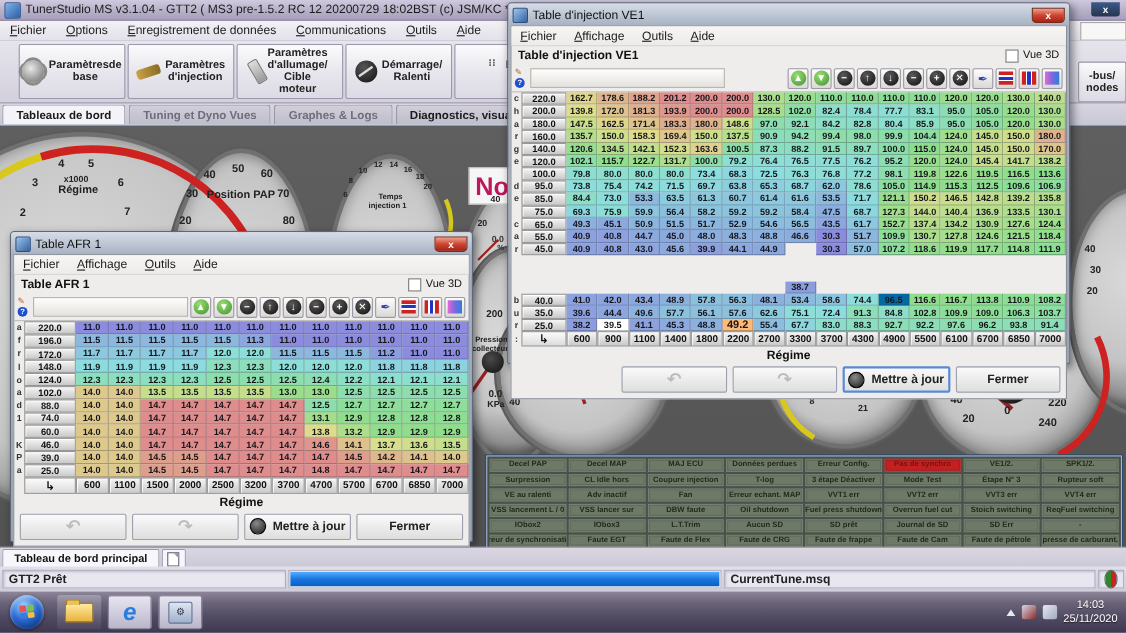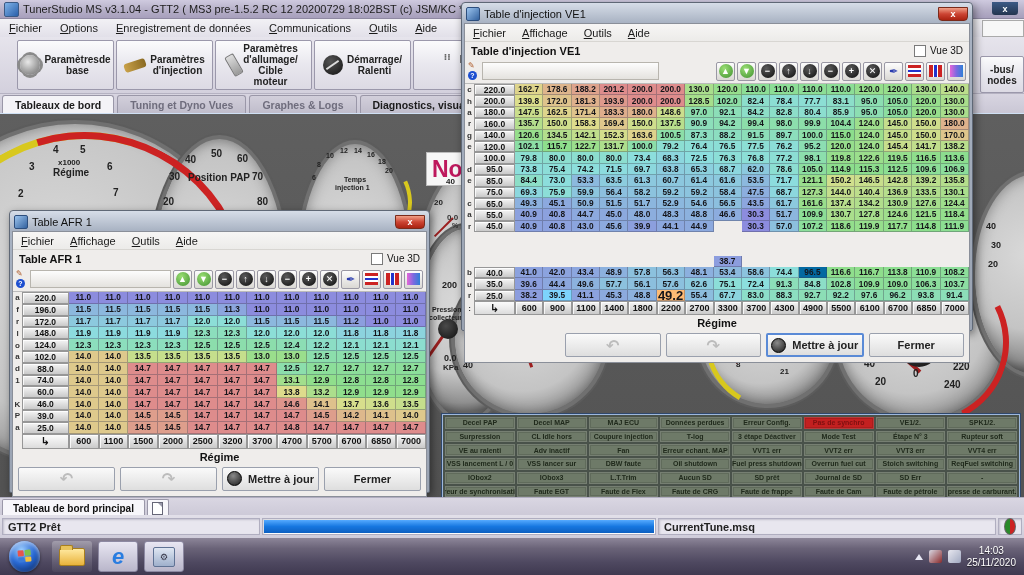--- a/index.html
+++ b/index.html
@@ -624,21 +624,21 @@
           <span class="vcell" style="width: 28.4px; height: 11.4px; font-size: 8.3px; background: rgb(140, 177, 222);">49.3</span>
           <span class="vcell" style="width: 28.4px; height: 11.4px; font-size: 8.3px; background: rgb(140, 169, 222);">45.1</span>
           <span class="vcell" style="width: 28.4px; height: 11.4px; font-size: 8.3px; background: rgb(140, 181, 222);">50.9</span>
           <span class="vcell" style="width: 28.4px; height: 11.4px; font-size: 8.3px; background: rgb(140, 181, 222);">51.5</span>
           <span class="vcell" style="width: 28.4px; height: 11.4px; font-size: 8.3px; background: rgb(140, 182, 222);">51.7</span>
           <span class="vcell" style="width: 28.4px; height: 11.4px; font-size: 8.3px; background: rgb(140, 184, 222);">52.9</span>
           <span class="vcell" style="width: 28.4px; height: 11.4px; font-size: 8.3px; background: rgb(140, 188, 222);">54.6</span>
           <span class="vcell" style="width: 28.4px; height: 11.4px; font-size: 8.3px; background: rgb(140, 191, 222);">56.5</span>
           <span class="vcell" style="width: 28.4px; height: 11.4px; font-size: 8.3px; background: rgb(140, 166, 222);">43.5</span>
           <span class="vcell" style="width: 28.4px; height: 11.4px; font-size: 8.3px; background: rgb(140, 201, 222);">61.7</span>
-          <span class="vcell" style="width: 28.4px; height: 11.4px; font-size: 8.3px; background: rgb(153, 222, 140);">161.6</span>
+          <span class="vcell" style="width: 28.4px; height: 11.4px; font-size: 8.3px; background: rgb(153, 222, 140);">152.7</span>
           <span class="vcell" style="width: 28.4px; height: 11.4px; font-size: 8.3px; background: rgb(184, 222, 140);">137.4</span>
           <span class="vcell" style="width: 28.4px; height: 11.4px; font-size: 8.3px; background: rgb(177, 222, 140);">134.2</span>
           <span class="vcell" style="width: 28.4px; height: 11.4px; font-size: 8.3px; background: rgb(170, 222, 140);">130.9</span>
           <span class="vcell" style="width: 28.4px; height: 11.4px; font-size: 8.3px; background: rgb(165, 222, 140);">127.6</span>
           <span class="vcell" style="width: 28.4px; height: 11.4px; font-size: 8.3px; background: rgb(158, 222, 140);">124.4</span>
         </div>
         <div class="trow">
           <span class="ycell" style="width: 9px; height: 11.4px;">a</span>
           <span class="hcell" style="width: 41px; height: 11.4px; font-size: 8.5px;">55.0</span>
           <span class="vcell" style="width: 28.4px; height: 11.4px; font-size: 8.3px; background: rgb(140, 161, 222);">40.9</span>
@@ -715,25 +715,25 @@
           <span class="vcell" style="width: 28.4px; height: 11.4px; font-size: 8.3px; background: rgb(140, 222, 163);">102.8</span>
           <span class="vcell" style="width: 28.4px; height: 11.4px; font-size: 8.3px; background: rgb(140, 222, 150);">109.9</span>
           <span class="vcell" style="width: 28.4px; height: 11.4px; font-size: 8.3px; background: rgb(140, 222, 151);">109.0</span>
           <span class="vcell" style="width: 28.4px; height: 11.4px; font-size: 8.3px; background: rgb(140, 222, 157);">106.3</span>
           <span class="vcell" style="width: 28.4px; height: 11.4px; font-size: 8.3px; background: rgb(140, 222, 162);">103.7</span>
         </div>
         <div class="trow">
           <span class="ycell" style="width: 9px; height: 11.4px;">r</span>
           <span class="hcell" style="width: 41px; height: 11.4px; font-size: 8.5px;">25.0</span>
           <span class="vcell" style="width: 28.4px; height: 11.4px; font-size: 8.3px; background: rgb(140, 157, 222);">38.2</span>
-          <span class="vcell" style="width: 28.4px; height: 11.4px; font-size: 8.3px; background: #7dd3fc;">39.5</span>
+          <span class="vcell" style="width: 28.4px; height: 11.4px; font-size: 8.3px; background: #ffffff;">39.5</span>
           <span class="vcell" style="width: 28.4px; height: 11.4px; font-size: 8.3px; background: rgb(140, 162, 222);">41.1</span>
           <span class="vcell" style="width: 28.4px; height: 11.4px; font-size: 8.3px; background: rgb(140, 170, 222);">45.3</span>
           <span class="vcell" style="width: 28.4px; height: 11.4px; font-size: 8.3px; background: rgb(140, 177, 222);">48.8</span>
-          <span class="vcell" style="width: 28.4px; height: 11.4px; font-size: 13px; background: #fdba74;">49.2</span>
+          <span class="vcell" style="width: 28.4px; height: 11.4px; font-size: 10px; background: #fdba74;">49.2</span>
           <span class="vcell" style="width: 28.4px; height: 11.4px; font-size: 8.3px; background: rgb(140, 189, 222);">55.4</span>
           <span class="vcell" style="width: 28.4px; height: 11.4px; font-size: 8.3px; background: rgb(140, 212, 222);">67.7</span>
           <span class="vcell" style="width: 28.4px; height: 11.4px; font-size: 8.3px; background: rgb(140, 222, 201);">83.0</span>
           <span class="vcell" style="width: 28.4px; height: 11.4px; font-size: 8.3px; background: rgb(140, 222, 192);">88.3</span>
           <span class="vcell" style="width: 28.4px; height: 11.4px; font-size: 8.3px; background: rgb(140, 222, 182);">92.7</span>
           <span class="vcell" style="width: 28.4px; height: 11.4px; font-size: 8.3px; background: rgb(140, 222, 184);">92.2</span>
           <span class="vcell" style="width: 28.4px; height: 11.4px; font-size: 8.3px; background: rgb(140, 222, 174);">97.6</span>
           <span class="vcell" style="width: 28.4px; height: 11.4px; font-size: 8.3px; background: rgb(140, 222, 177);">96.2</span>
           <span class="vcell" style="width: 28.4px; height: 11.4px; font-size: 8.3px; background: rgb(140, 222, 181);">93.8</span>
           <span class="vcell" style="width: 28.4px; height: 11.4px; font-size: 8.3px; background: rgb(140, 222, 185);">91.4</span>

